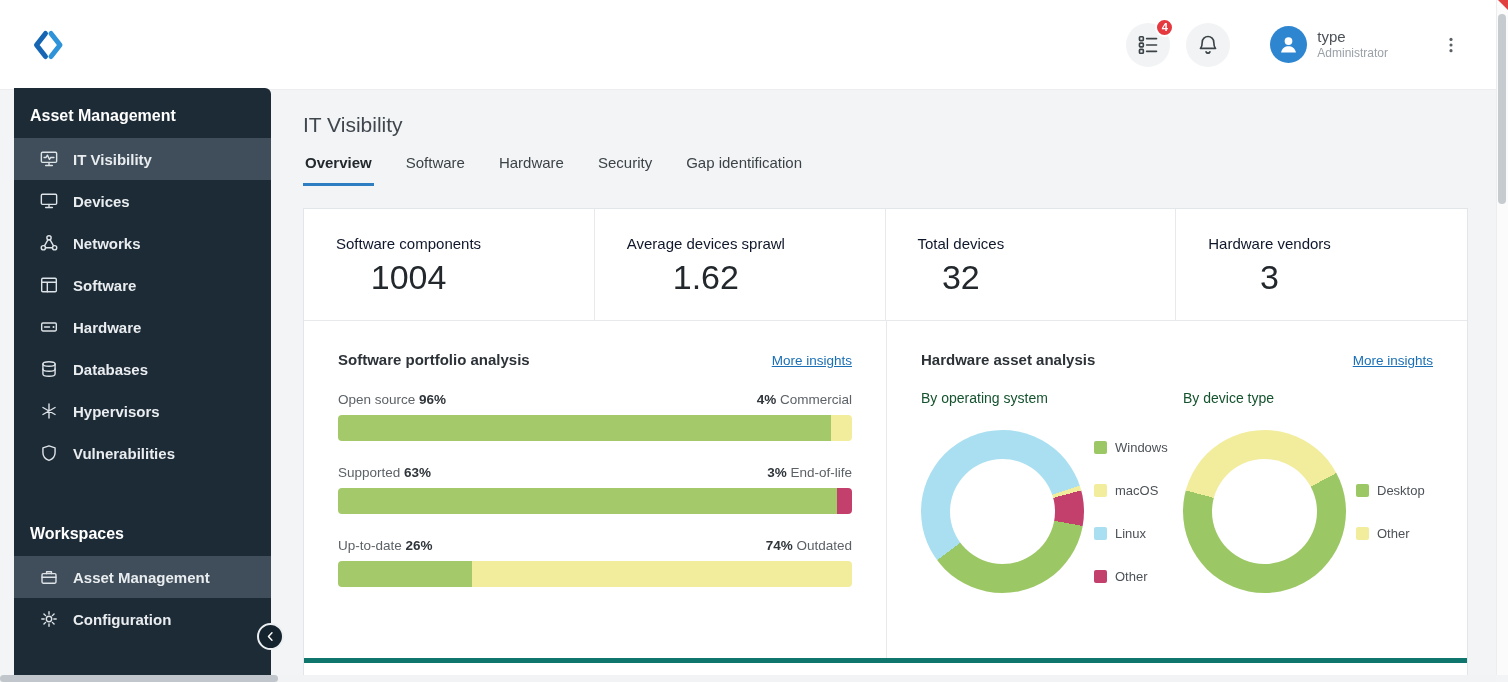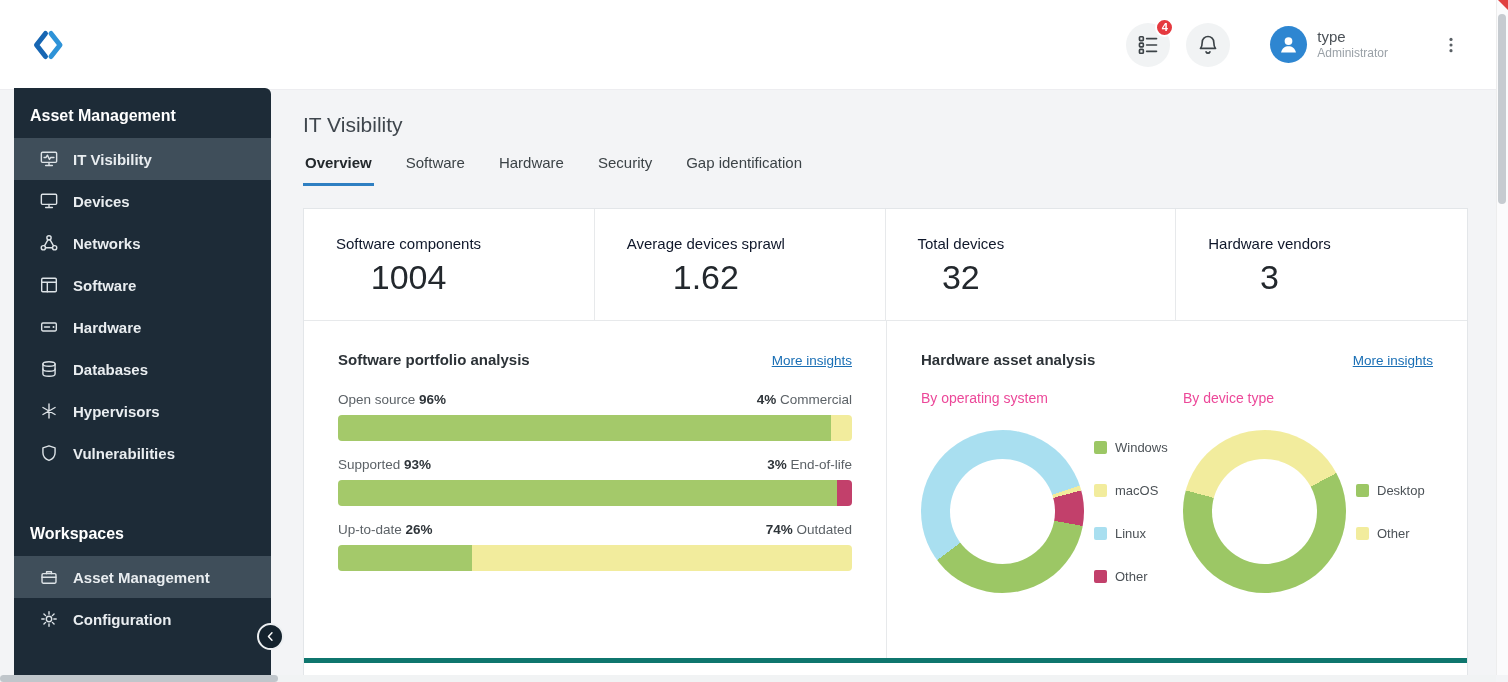--- a/index.html
+++ b/index.html
@@ -81,28 +81,28 @@
   .stat-value { font-size: 34px; color: #23282d; margin-top: 6px; }
 
   .panels-row { display: grid; grid-template-columns: 583px 1fr; height: 342px; border-bottom: 5px solid #0f766e; }
   .panel { padding: 30px 34px; }
   .panel.left { border-right: 1px solid #e7e9eb; }
   .panel-head { display: flex; justify-content: space-between; align-items: baseline; }
   .panel-title { font-size: 15px; font-weight: 700; color: #2c3237; }
   .insights-link { font-size: 13.5px; color: #1a6fb5; text-decoration: underline; cursor: pointer; }
 
   .bars { margin-top: 24px; }
-  .bar-row { margin-bottom: 16px; }
+  .bar-row { margin-bottom: 24px; }
   .bar-labels { display: flex; justify-content: space-between; font-size: 13.5px; color: #5c6267; margin-bottom: 8px; }
   .bar-labels b { color: #2f353a; }
   .bar { height: 26px; border-radius: 4px; overflow: hidden; display: flex; }
   .bar-seg { height: 100%; }
 
   .hw-grid { display: grid; grid-template-columns: 1fr 1fr; margin-top: 22px; column-gap: 12px; }
-  .hw-sublabel { font-size: 14px; color: #ec4899; }
+  .hw-sublabel { font-size: 14px; color: #14532d; }
   .donut-wrap { display: flex; align-items: center; gap: 10px; margin-top: 24px; }
   .donut { width: 163px; height: 163px; border-radius: 50%; position: relative; flex-shrink: 0; }
   .donut::after { content: ""; position: absolute; inset: 29px; background: #fff; border-radius: 50%; }
   .legend { list-style: none; margin: 0; padding: 0; display: flex; flex-direction: column; gap: 28px; }
   .legend li { display: flex; align-items: center; gap: 8px; font-size: 13px; color: #4c5257; }
   .swatch { width: 13px; height: 13px; border-radius: 2px; display: inline-block; flex-shrink: 0; }
   .overflow-row { height: 30px; background: #fff; }
 
   
   .vscrollbar { position: absolute; top: 0; right: 0; width: 12px; bottom: 7px; background: #fbfbfc; border-left: 1px solid #ededed; z-index: 9; }
@@ -309,21 +309,21 @@
                   <span>Open source <b>96%</b></span>
                   <span><b>4%</b> Commercial</span>
                 </div>
                 <div class="bar">
                   <div class="bar-seg" style="width: 96%; background: rgb(164, 201, 106);"></div>
                   <div class="bar-seg" style="width: 4%; background: rgb(242, 236, 157);"></div>
                 </div>
               </div>
               <div class="bar-row">
                 <div class="bar-labels">
-                  <span>Supported <b>93%</b></span>
+                  <span>Supported <b>63%</b></span>
                   <span><b>3%</b> End-of-life</span>
                 </div>
                 <div class="bar">
                   <div class="bar-seg" style="width: 97%; background: rgb(164, 201, 106);"></div>
                   <div class="bar-seg" style="width: 3%; background: rgb(194, 64, 107);"></div>
                 </div>
               </div>
               <div class="bar-row">
                 <div class="bar-labels">
                   <span>Up-to-date <b>26%</b></span>

